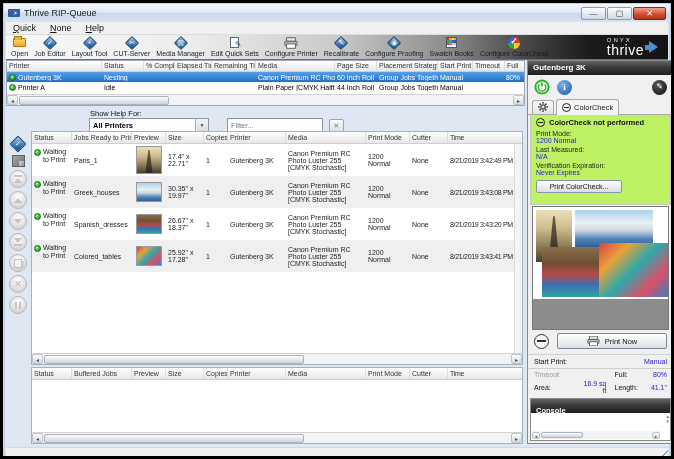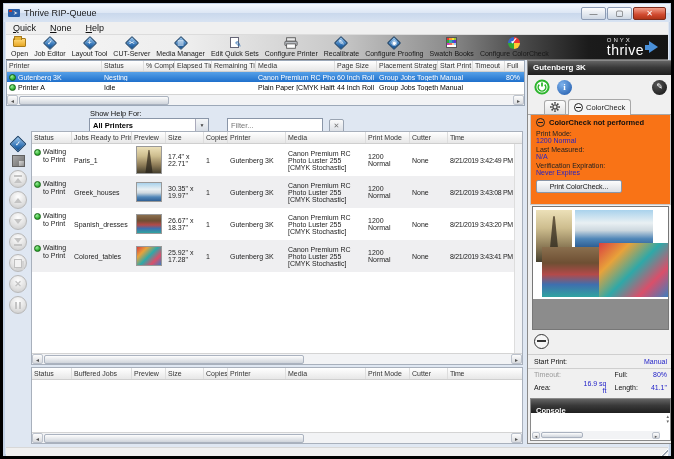--- a/index.html
+++ b/index.html
@@ -127,27 +127,27 @@
   .spanel { position:absolute; left:524px; top:57px; width:147px; height:384px; background:#f0f0f0;
     border:1px solid #8a8a8a; display:flex; flex-direction:column; }
   .darkhdr { background:linear-gradient(180deg,#636363,#3a3a3a 45%,#1f1f1f); color:#fff; font-size:8px; font-weight:bold;
     padding:2px 5px; height:14px; line-height:10px; }
   .iconrow { height:24px; display:flex; align-items:center; gap:7px; padding:0 6px; }
   .pwr { width:16px; height:16px; }
   .infoc { width:15px; height:15px; border-radius:50%; background:radial-gradient(circle at 35% 30%,#7db2ec,#1a55a8);
     color:#fff; font-size:9px; font-weight:bold; font-family:"Liberation Serif",serif; text-align:center; line-height:15px; }
   .pencilc { width:15px; height:15px; border-radius:50%; background:radial-gradient(circle at 35% 30%,#555,#111);
     color:#fff; font-size:8px; text-align:center; line-height:14px; margin-left:auto; }
-  .tabs { height:16px; display:flex; align-items:center; padding:0 16px; gap:2px; border-bottom:1px solid #a8a8a8; }
+  .tabs { height:16px; display:flex; align-items:center; padding:0 4px; gap:2px; border-bottom:1px solid #a8a8a8; }
   .tab { border:1px solid #a8a8a8; border-bottom:none; border-radius:3px 3px 0 0; background:linear-gradient(180deg,#fdfdfd,#e2e2e2);
     height:14px; display:flex; align-items:center; gap:3px; padding:0 5px; font-size:7.5px; color:#222; }
   .tab.active { background:#f4f4f4; height:16px; margin-bottom:-1px; }
   .ominus { width:9px; height:9px; border:1.4px solid #222; border-radius:50%; position:relative; flex:0 0 9px; }
   .ominus::after { content:""; position:absolute; left:1px; right:1px; top:50%; height:1.4px; margin-top:-0.7px; background:#222; }
-  .tabpage { height:90px; background:#f97316; border:1px solid #c8c8c8; border-top:none; margin:0 2px; padding:3px 5px; }
+  .tabpage { height:90px; background:#bef264; border:1px solid #c8c8c8; border-top:none; margin:0 2px; padding:3px 5px; }
   .cchead { display:flex; align-items:center; gap:4px; font-size:7.5px; font-weight:bold; color:#111; margin-bottom:3px; }
   .cclabel { font-size:7px; color:#222; margin-top:2px; }
   .ccvalue { font-size:7px; color:#2222c8; }
   .ccbtn { margin-top:4px; width:86px; height:13px; background:linear-gradient(180deg,#fdfdfd,#dcdfe4); border:1px solid #8a96a8;
     border-radius:2px; font-size:7px; color:#111; text-align:center; line-height:11px; }
   .pvlabelrow { height:13px; display:flex; align-items:center; padding:2px 4px 0; }
   .pvlabel { font-size:7.5px; color:#111; }
   .pvbtns { margin-left:auto; display:flex; gap:2px; }
   .pvbtn { width:15px; height:12px; border:1px solid #9aa4b2; border-radius:2px; background:linear-gradient(180deg,#fbfbfb,#dde1e6);
     display:flex; align-items:center; justify-content:center; font-size:8px; color:#444; line-height:10px; }
@@ -592,20 +592,28 @@
       <div class="pv-img img-paris" style="left:3px; top:3px; width:36px; height:52px;">
           <div class="tower"></div>
         </div>
       <div class="pv-img img-greek" style="left:42px; top:3px; width:78px; height:37px;"></div>
       <div class="pv-img img-dresses" style="left:9px; top:40px; width:64px; height:50px;"></div>
       <div class="pv-img img-tables" style="left:66px; top:36px; width:70px; height:54px;"></div>
     </div>
 
     <div class="actions">
       <div class="ominusbtn"></div>
+      <div class="printnow">
+        <svg width="13" height="10" viewBox="0 0 16 12">
+          <rect x="3" y="0" width="10" height="4" fill="#e8e8e8" stroke="#555" stroke-width="1"></rect>
+          <rect x="1" y="4" width="14" height="5" rx="1" fill="#b8bcc2" stroke="#555" stroke-width="1"></rect>
+          <rect x="3" y="7" width="10" height="5" fill="#fff" stroke="#555" stroke-width="1"></rect>
+        </svg>
+        <span>Print Now</span>
+      </div>
     </div>
 
     <div class="inforow first">
       <span class="lab">Start Print:</span>
       <span class="val">Manual</span>
     </div>
     <div class="inforow secsep">
       <span class="lab grey">Timeout:</span>
       <span class="val"></span>
       <span class="lab2" style="padding-left:8px">Full:</span>

